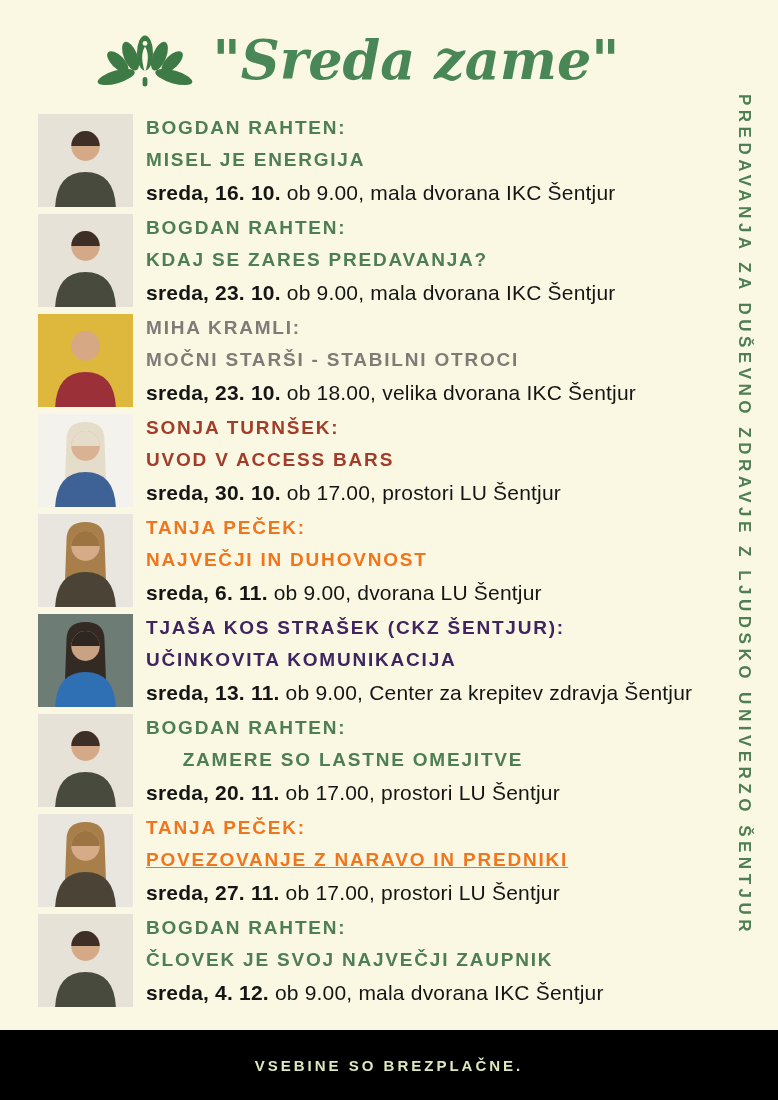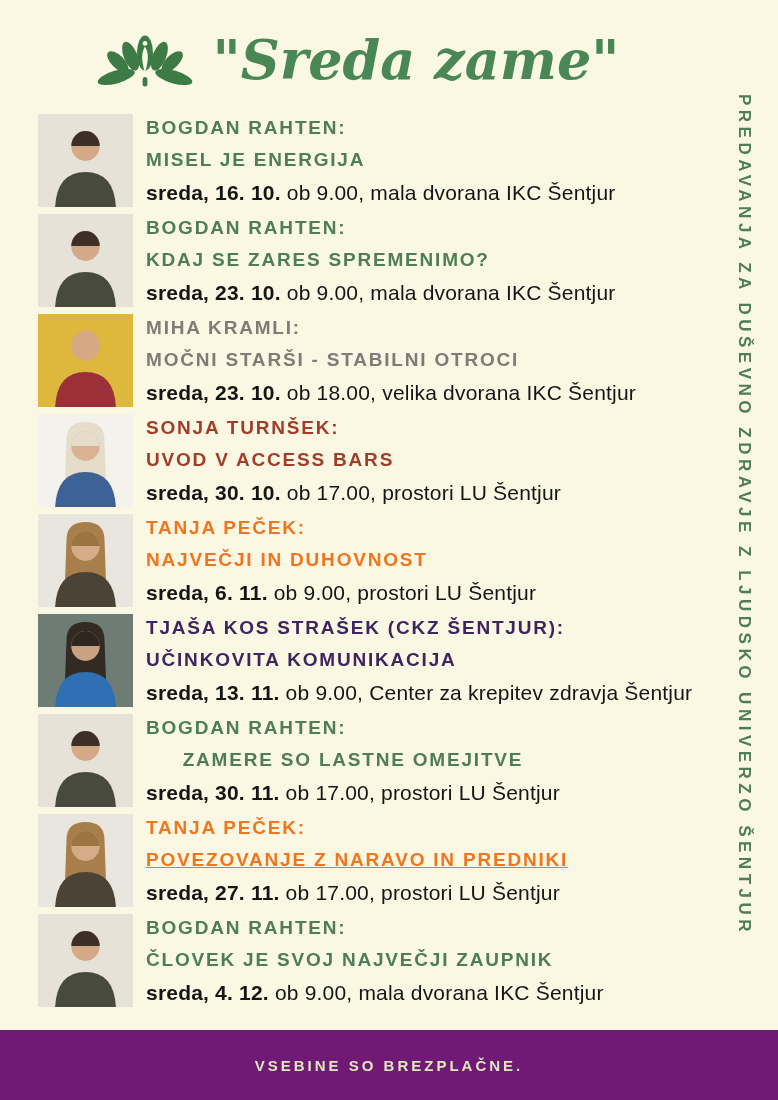--- a/index.html
+++ b/index.html
@@ -102,21 +102,21 @@
         <svg viewBox="0 0 100 93" preserveAspectRatio="none" aria-hidden="true">
           <rect width="100" height="93" fill="#e7e2d7"></rect>
           <path d="M30,26 Q30,8 50,8 Q70,8 70,26 L72,78 Q61,86 50,86 Q39,86 28,78 Z" fill="#e7e2d7"></path>
           <circle cx="50" cy="32" r="15" fill="#d3a987"></circle>
           <path d="M35,32 a15,15 0 0 1 30,0 z" fill="#3e2f26"></path>
           <path d="M18,93 Q20,58 50,58 Q80,58 82,93 Z" fill="#474a3d"></path>
         </svg>
       </figure>
       <div class="event-text">
         <div class="speaker" style="color: rgb(78, 126, 83);">BOGDAN RAHTEN:</div>
-        <div class="etitle" style="color: rgb(78, 126, 83);">KDAJ SE ZARES SPREMENIMO?</div>
+        <div class="etitle" style="color: rgb(78, 126, 83);">KDAJ SE ZARES PREDAVANJA?</div>
         <div class="edate"><span class="b">sreda, 23. 10.</span><span> ob 9.00, mala dvorana IKC Šentjur</span></div>
       </div>
     </div>
 
     <div class="event">
       <figure class="photo">
         <svg viewBox="0 0 100 93" preserveAspectRatio="none" aria-hidden="true">
           <rect width="100" height="93" fill="#ddb83c"></rect>
           <path d="M30,26 Q30,8 50,8 Q70,8 70,26 L72,78 Q61,86 50,86 Q39,86 28,78 Z" fill="#ddb83c"></path>
           <circle cx="50" cy="32" r="15" fill="#d6a884"></circle>
@@ -154,21 +154,21 @@
           <rect width="100" height="93" fill="#e9e6df"></rect>
           <path d="M30,26 Q30,8 50,8 Q70,8 70,26 L72,78 Q61,86 50,86 Q39,86 28,78 Z" fill="#a87e4a"></path>
           <circle cx="50" cy="32" r="15" fill="#d6ab88"></circle>
           <path d="M35,32 a15,15 0 0 1 30,0 z" fill="#9c7441"></path>
           <path d="M18,93 Q20,58 50,58 Q80,58 82,93 Z" fill="#4b4335"></path>
         </svg>
       </figure>
       <div class="event-text">
         <div class="speaker" style="color: rgb(241, 117, 29);">TANJA PEČEK:</div>
         <div class="etitle" style="color: rgb(241, 117, 29);">NAJVEČJI IN DUHOVNOST</div>
-        <div class="edate"><span class="b">sreda, 6. 11.</span><span> ob 9.00, prostori LU Šentjur</span></div>
+        <div class="edate"><span class="b">sreda, 6. 11.</span><span> ob 9.00, dvorana LU Šentjur</span></div>
       </div>
     </div>
 
     <div class="event">
       <figure class="photo">
         <svg viewBox="0 0 100 93" preserveAspectRatio="none" aria-hidden="true">
           <rect width="100" height="93" fill="#6e7c76"></rect>
           <path d="M30,26 Q30,8 50,8 Q70,8 70,26 L72,78 Q61,86 50,86 Q39,86 28,78 Z" fill="#332a24"></path>
           <circle cx="50" cy="32" r="15" fill="#c9a183"></circle>
           <path d="M35,32 a15,15 0 0 1 30,0 z" fill="#2e2620"></path>
@@ -188,21 +188,21 @@
           <rect width="100" height="93" fill="#e7e2d7"></rect>
           <path d="M30,26 Q30,8 50,8 Q70,8 70,26 L72,78 Q61,86 50,86 Q39,86 28,78 Z" fill="#e7e2d7"></path>
           <circle cx="50" cy="32" r="15" fill="#d3a987"></circle>
           <path d="M35,32 a15,15 0 0 1 30,0 z" fill="#3e2f26"></path>
           <path d="M18,93 Q20,58 50,58 Q80,58 82,93 Z" fill="#474a3d"></path>
         </svg>
       </figure>
       <div class="event-text">
         <div class="speaker" style="color: rgb(78, 126, 83);">BOGDAN RAHTEN:</div>
         <div class="etitle" style="color: rgb(78, 126, 83); text-align: center;">ZAMERE SO LASTNE OMEJITVE</div>
-        <div class="edate"><span class="b">sreda, 30. 11.</span><span> ob 17.00, prostori LU Šentjur</span></div>
+        <div class="edate"><span class="b">sreda, 20. 11.</span><span> ob 17.00, prostori LU Šentjur</span></div>
       </div>
     </div>
 
     <div class="event">
       <figure class="photo">
         <svg viewBox="0 0 100 93" preserveAspectRatio="none" aria-hidden="true">
           <rect width="100" height="93" fill="#e9e6df"></rect>
           <path d="M30,26 Q30,8 50,8 Q70,8 70,26 L72,78 Q61,86 50,86 Q39,86 28,78 Z" fill="#a87e4a"></path>
           <circle cx="50" cy="32" r="15" fill="#d6ab88"></circle>
           <path d="M35,32 a15,15 0 0 1 30,0 z" fill="#9c7441"></path>
@@ -228,17 +228,17 @@
       </figure>
       <div class="event-text">
         <div class="speaker" style="color: rgb(78, 126, 83);">BOGDAN RAHTEN:</div>
         <div class="etitle" style="color: rgb(78, 126, 83);">ČLOVEK JE SVOJ NAJVEČJI ZAUPNIK</div>
         <div class="edate"><span class="b">sreda, 4. 12.</span><span> ob 9.00, mala dvorana IKC Šentjur</span></div>
       </div>
     </div>
 
   </div>
 
-  <div class="footer" style="background: #701a75;">
+  <div class="footer" style="background: #000000;">
     <div class="f1" style="color: rgb(221, 232, 189);">VSEBINE SO BREZPLAČNE.</div>
   </div>
 
 </div>
 
 </body></html>

